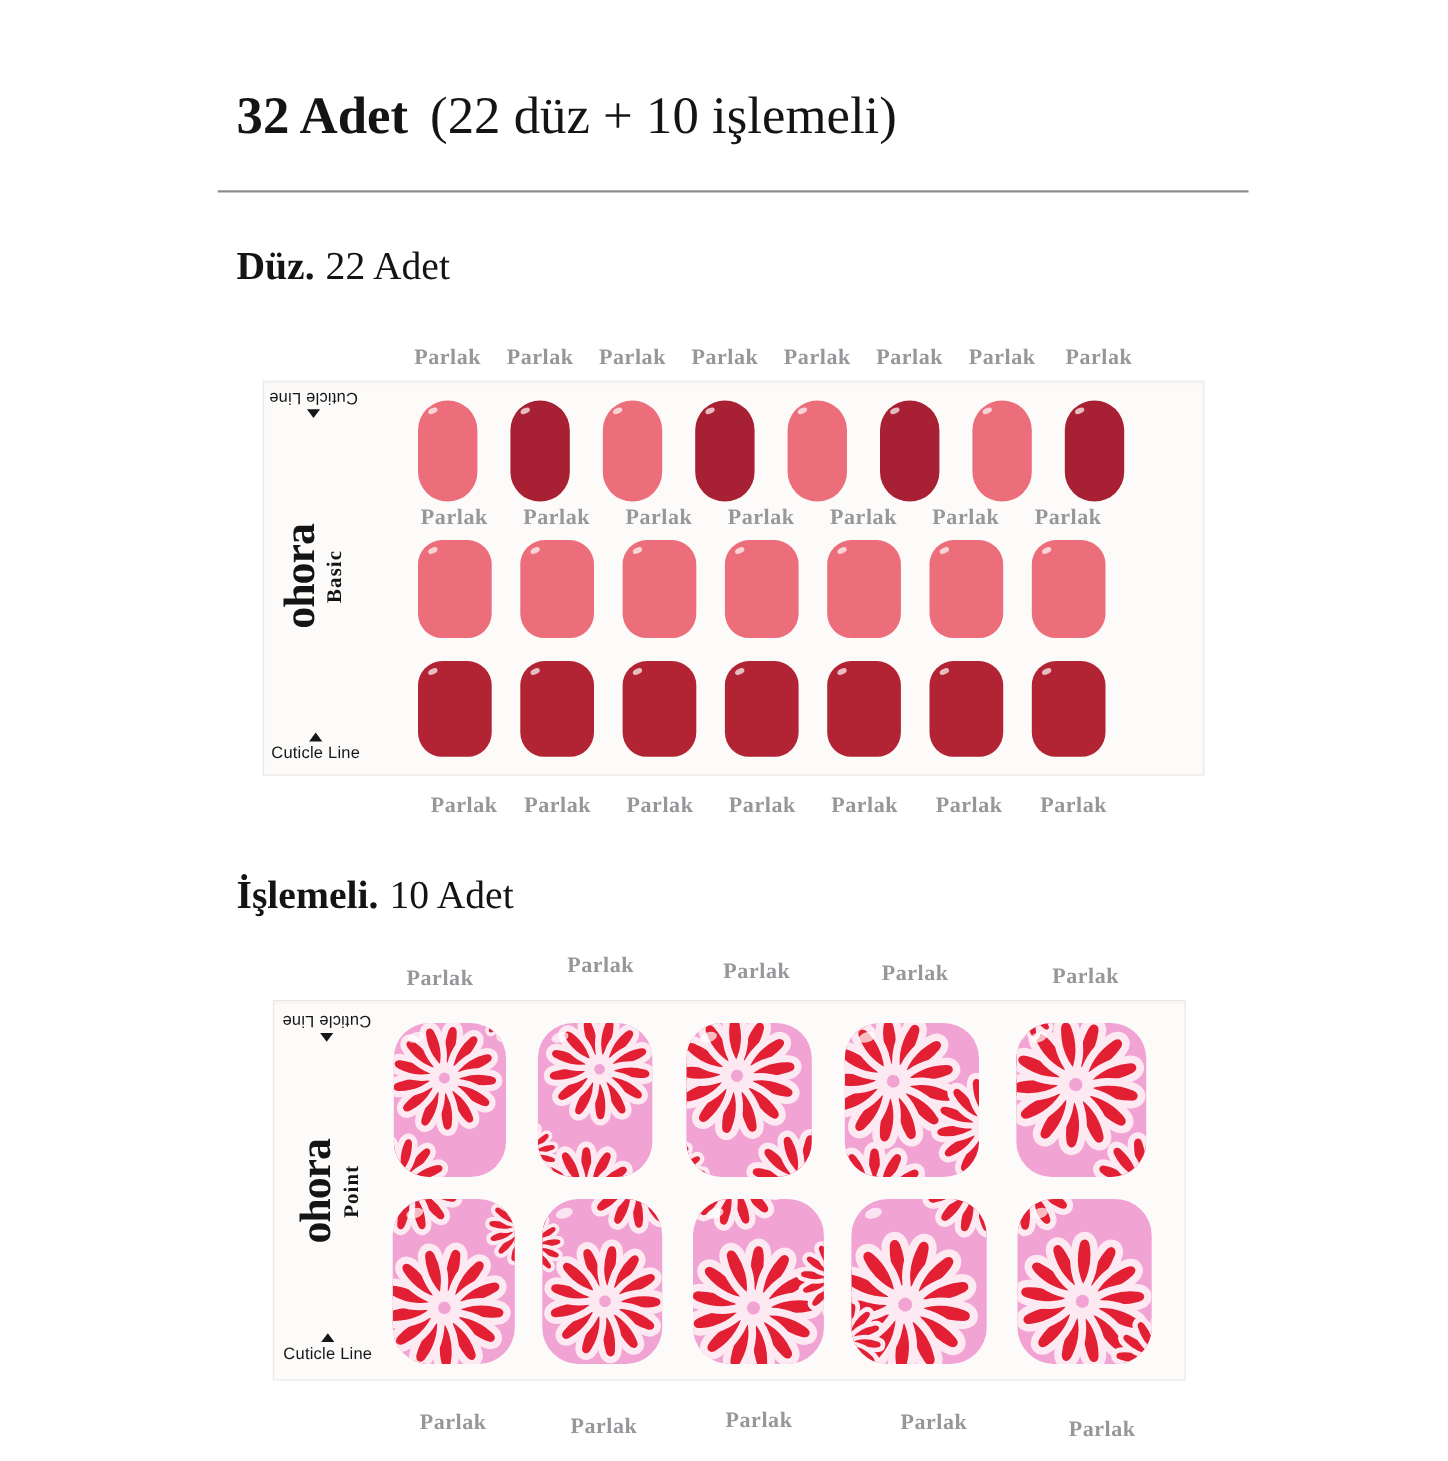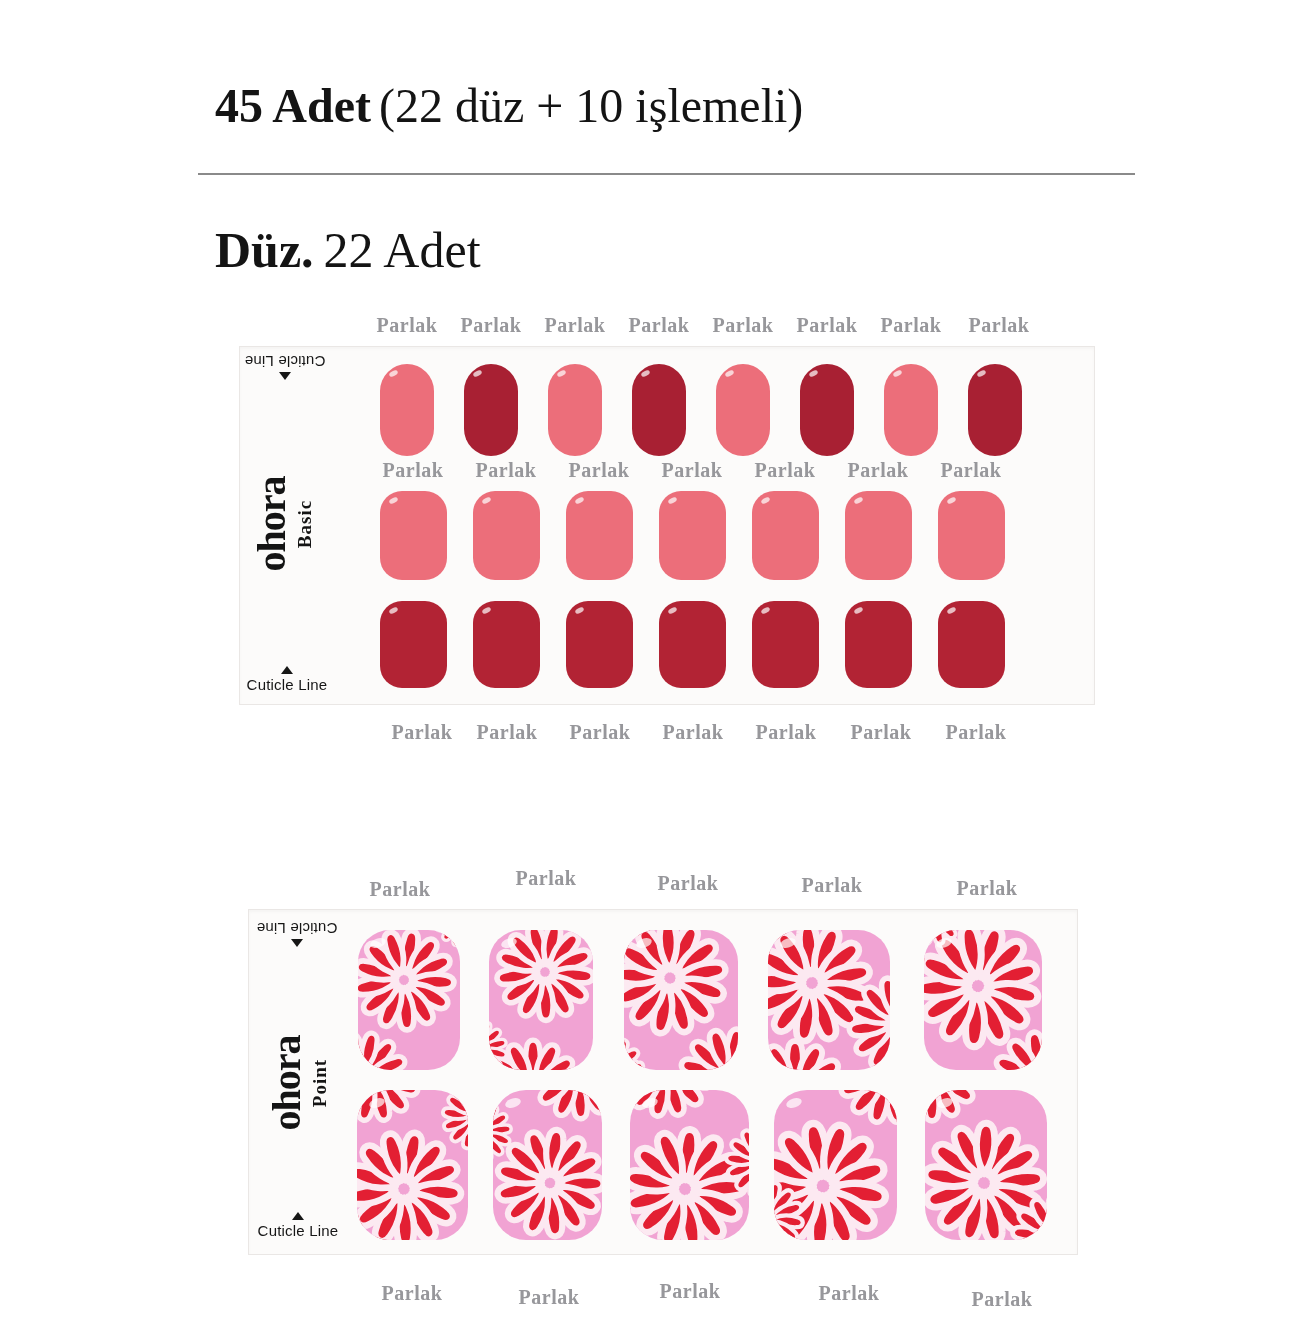--- a/index.html
+++ b/index.html
@@ -2,25 +2,25 @@
 <html><head>
 <meta charset="utf-8">
 <style>
   html,body{margin:0;padding:0;background:#ffffff;}
   #page{position:relative;width:1316px;height:1328px;background:#ffffff;
         font-family:"Liberation Serif",serif;color:#141414;overflow:hidden;}
 
   .title{position:absolute;left:215px;top:16px;font-size:48px;line-height:1.1;}
   .count-line{position:absolute;left:215px;top:80px;font-size:48px;line-height:1.1;}
   .count-line b{font-weight:700;}
-  .count-detail{margin-left:8px;}
+  .count-detail{margin-left:20px;}
 
   .divider{position:absolute;left:198px;top:173px;width:937px;height:2px;background:#8a8a8a;}
 
-  .section-heading{position:absolute;font-size:50px;line-height:1.05;}
+  .section-heading{position:absolute;font-size:36px;line-height:1.05;}
   .section-heading b{font-weight:700;}
   .section-heading .sh-count{margin-left:10px;}
   #heading-plain{left:215px;top:224px;}
   #heading-patterned{left:215px;top:795px;}
 
   .sheet{position:absolute;background:#fcfbfa;border:1px solid #eae7e5;box-sizing:border-box;
          box-shadow:inset 0 2px 3px rgba(0,0,0,0.03);}
   #sheet-basic{left:239px;top:346px;width:856px;height:359px;}
   #sheet-point{left:248px;top:909px;width:830px;height:346px;}
 
@@ -43,21 +43,21 @@
   .brand-name{font-size:40px;font-weight:700;letter-spacing:-1px;line-height:1;}
   .brand-line{font-size:19px;font-weight:700;letter-spacing:1px;line-height:1;margin-top:3px;}
 </style>
 </head>
 <body>
 
 <div id="page">
 
 
   <div class="count-line">
-    <b>45 Adet</b><span class="count-detail">(22 düz + 10 işlemeli)</span>
+    <b>32 Adet</b><span class="count-detail">(22 düz + 10 işlemeli)</span>
   </div>
 
   <div class="divider"></div>
 
   <div class="section-heading" id="heading-plain">
     <b>Düz.</b><span class="sh-count">22 Adet</span>
   </div>
 
   <div class="sheet" id="sheet-basic"></div>
 
@@ -67,20 +67,23 @@
   </div>
   <div class="cuticle" style="left:245px;top:666px;">
     <div class="tri"></div>
     <div class="cuticle-text">Cuticle Line</div>
   </div>
   <div class="brand" style="left:223px;top:491px;">
     <div class="brand-name">ohora</div>
     <div class="brand-line">Basic</div>
   </div>
 
+  <div class="section-heading" id="heading-patterned">
+    <b>İşlemeli.</b><span class="sh-count">10 Adet</span>
+  </div>
 
   <div class="sheet" id="sheet-point"></div>
 
   <div class="cuticle flipped" style="left:255px;top:920px;">
     <div class="tri"></div>
     <div class="cuticle-text">Cuticle Line</div>
   </div>
   <div class="cuticle" style="left:256px;top:1212px;">
     <div class="tri"></div>
     <div class="cuticle-text">Cuticle Line</div>

